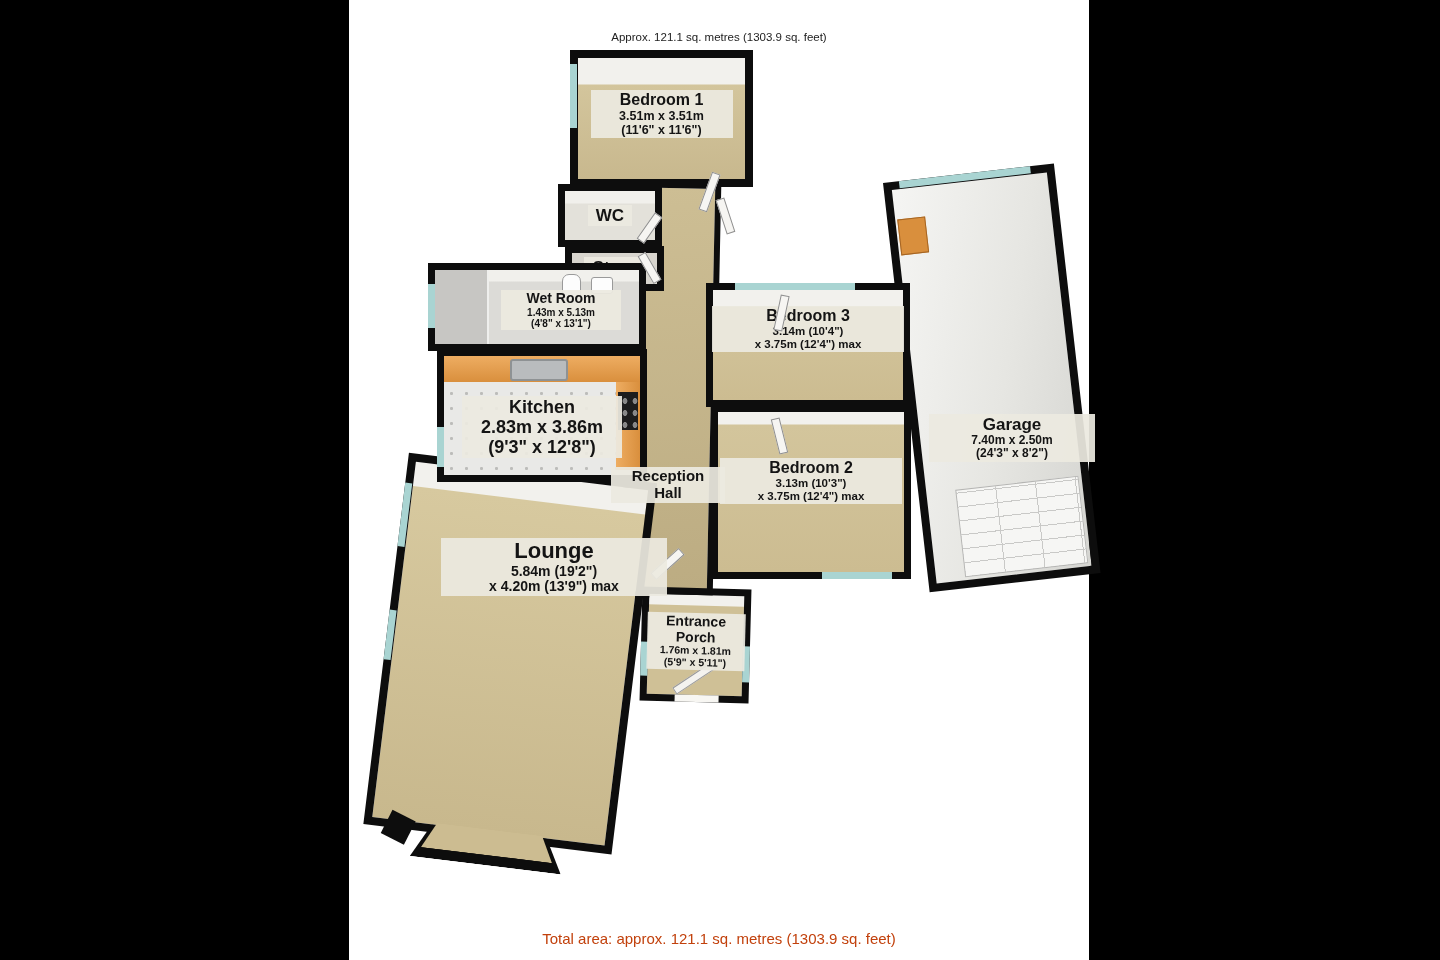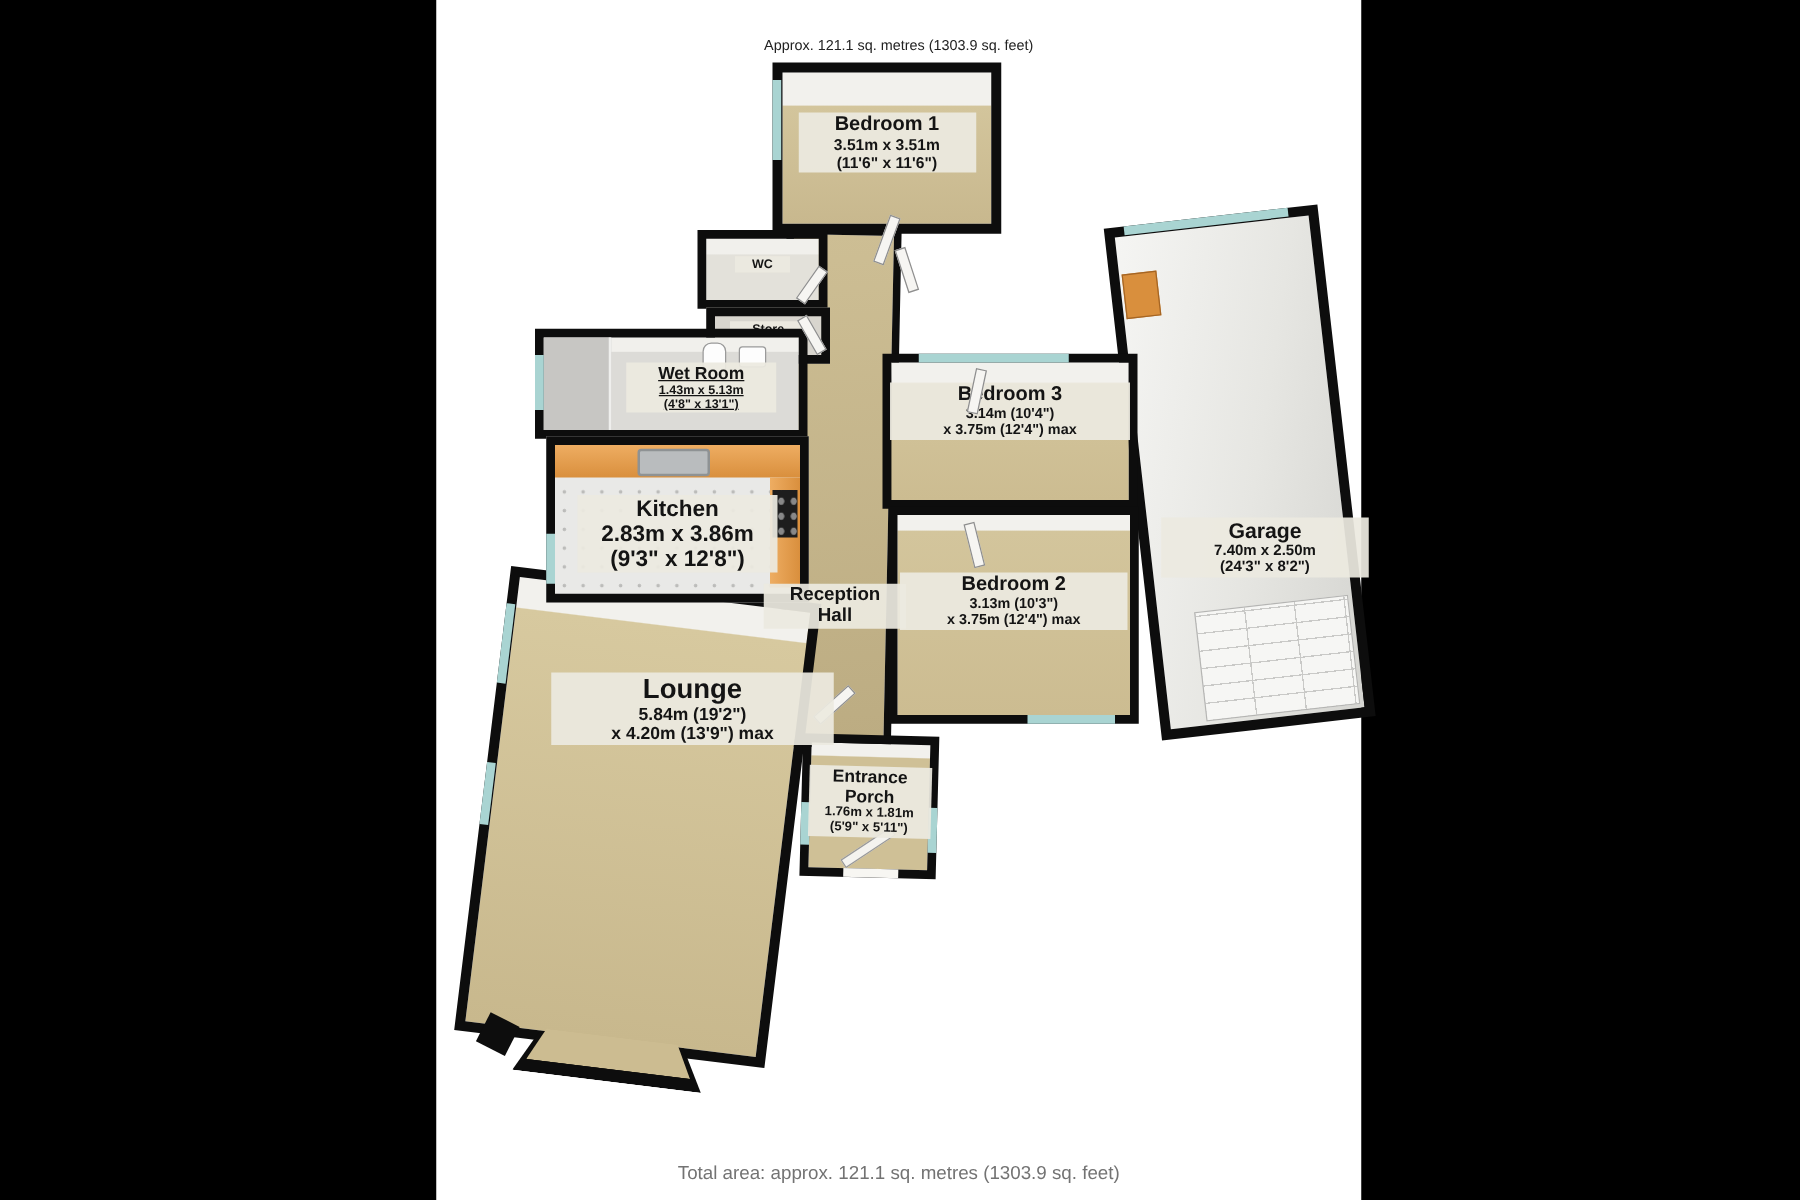--- a/index.html
+++ b/index.html
@@ -8,36 +8,36 @@
   .pillar{position:absolute;top:0;height:960px;background:#000;}
   .pillar.left{left:0;width:349px;}
   .pillar.right{left:1089px;width:351px;}
   .photo{position:absolute;left:349px;top:0;width:740px;height:960px;background:#fff;}
 
   .hdr-title{position:absolute;top:8px;left:0;right:0;text-align:center;
              font-size:19px;font-weight:bold;color:#161616;letter-spacing:.3px;}
   .hdr-sub{position:absolute;top:31px;left:0;right:0;text-align:center;
            font-size:11.5px;color:#222;}
   .ftr{position:absolute;top:930px;left:0;right:0;text-align:center;
-       font-size:15px;color:#737373;}
+       font-size:15px;color:#c2410c;}
 
   .room{position:absolute;box-sizing:border-box;border:7px solid #0d0d0d;}
 
   .label{position:absolute;background:rgba(236,233,224,.93);color:#141414;
          text-align:center;padding:1px 5px;line-height:1.12;z-index:30;}
-  .label .nm{font-weight:bold;font-size:10px;}
+  .label .nm{font-weight:bold;font-size:17px;}
   .label .dm{font-weight:bold;font-size:11px;}
   .cx{left:50%;transform:translateX(-50%);}
 
   
   .corridor{left:276px;top:182px;width:92px;height:416px;z-index:1;border-width:6px;
             background:linear-gradient(175deg,#cdbe94 0%,#bcac82 100%);
             transform:rotate(1.2deg);}
   .bedroom1{left:221px;top:50px;width:183px;height:137px;z-index:5;border-width:8px;
-            background:linear-gradient(180deg,#f2f1ed 0px,#f2f1ed 26px,#d3c59c 27px,#c8b88e 100%);margin-left:48px;}
+            background:linear-gradient(180deg,#f2f1ed 0px,#f2f1ed 26px,#d3c59c 27px,#c8b88e 100%);}
   .wc{left:209px;top:184px;width:104px;height:63px;z-index:6;
       background:linear-gradient(180deg,#f1f0ec 0px,#f1f0ec 12px,#e3e1da 13px);}
   .store{left:216px;top:246px;width:99px;height:45px;z-index:6;background:#d8d5ce;}
   .wetroom{left:79px;top:263px;width:218px;height:88px;z-index:6;
            background:linear-gradient(180deg,#f1f0ec 0px,#f1f0ec 11px,#dcdbd7 12px);}
   .kitchen{left:88px;top:349px;width:210px;height:133px;z-index:6;background:#e9e9e7;
            background-image:radial-gradient(#bcbcba 1.3px,transparent 1.7px);
            background-size:15px 15px;}
   .bedroom3{left:357px;top:283px;width:204px;height:124px;z-index:5;
             background:linear-gradient(180deg,#f2f1ed 0px,#f2f1ed 16px,#d3c59c 17px,#ccbc91 100%);}
@@ -131,21 +131,21 @@
       <div class="label cx" style="top:4px;width:52px;">
         <div class="nm">Store</div>
       </div>
     </div>
 
     <div class="room wetroom">
       <div class="shower"></div>
       <div class="win-v" style="left:-7px;top:14px;height:44px;"></div>
       <div class="toilet"></div>
       <div class="basin"></div>
-      <div class="label" style="left:66px;top:20px;width:110px;text-decoration:underline;">
+      <div class="label" style="left:66px;top:20px;width:110px;">
         <div class="nm">Wet Room</div>
         <div class="dm">1.43m x 5.13m</div>
         <div class="dm">(4'8" x 13'1")</div>
       </div>
     </div>
 
     <div class="room kitchen">
       <div class="k-top"></div>
       <div class="k-right"></div>
       <div class="k-sink"></div>

